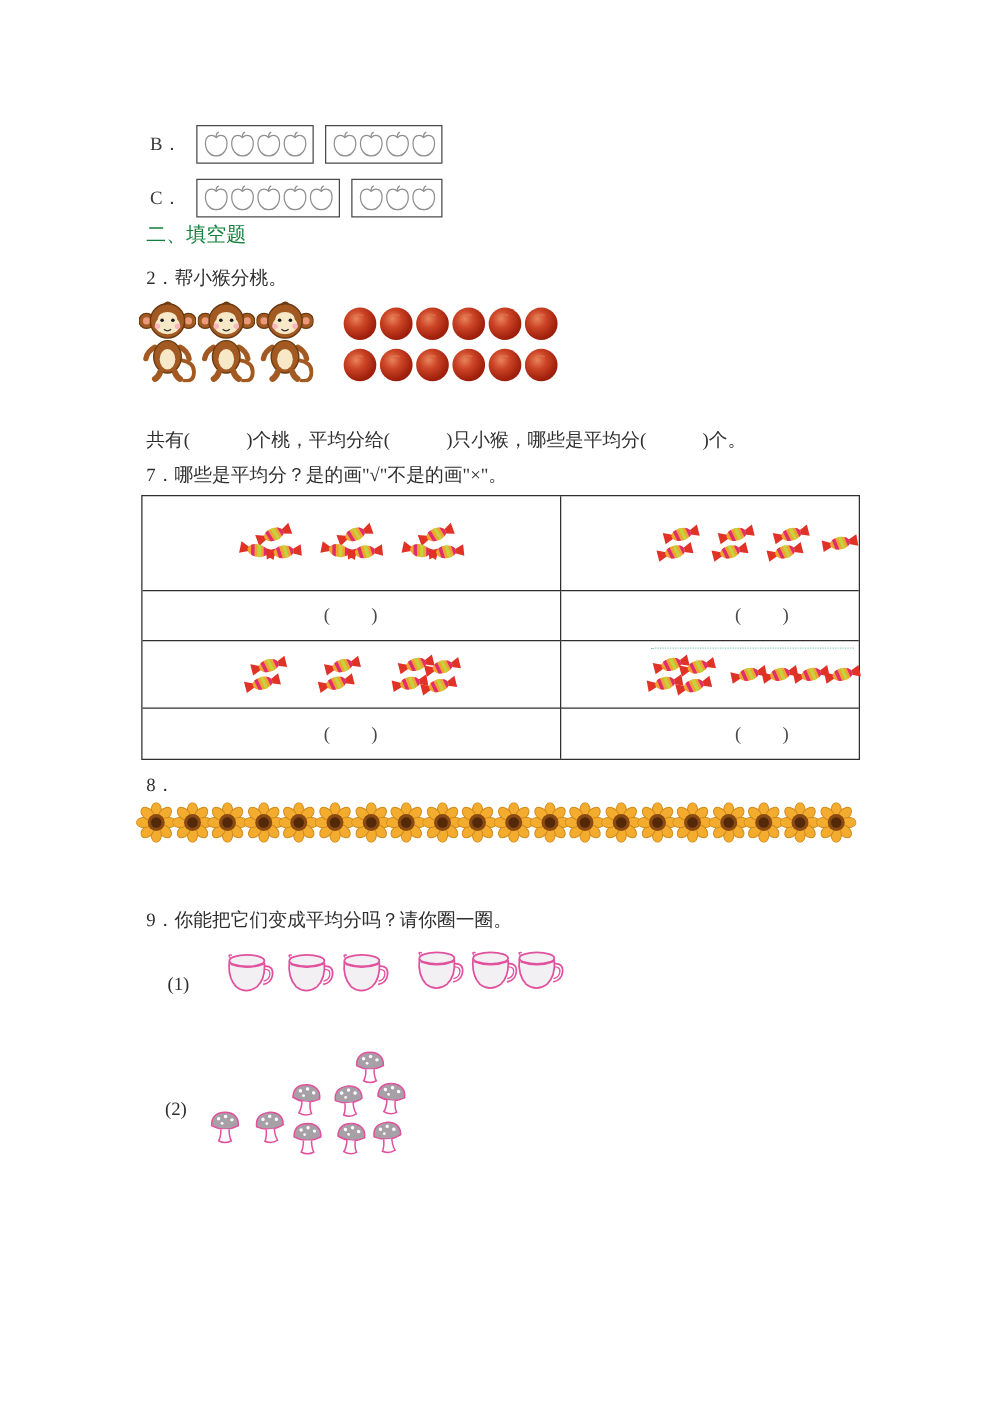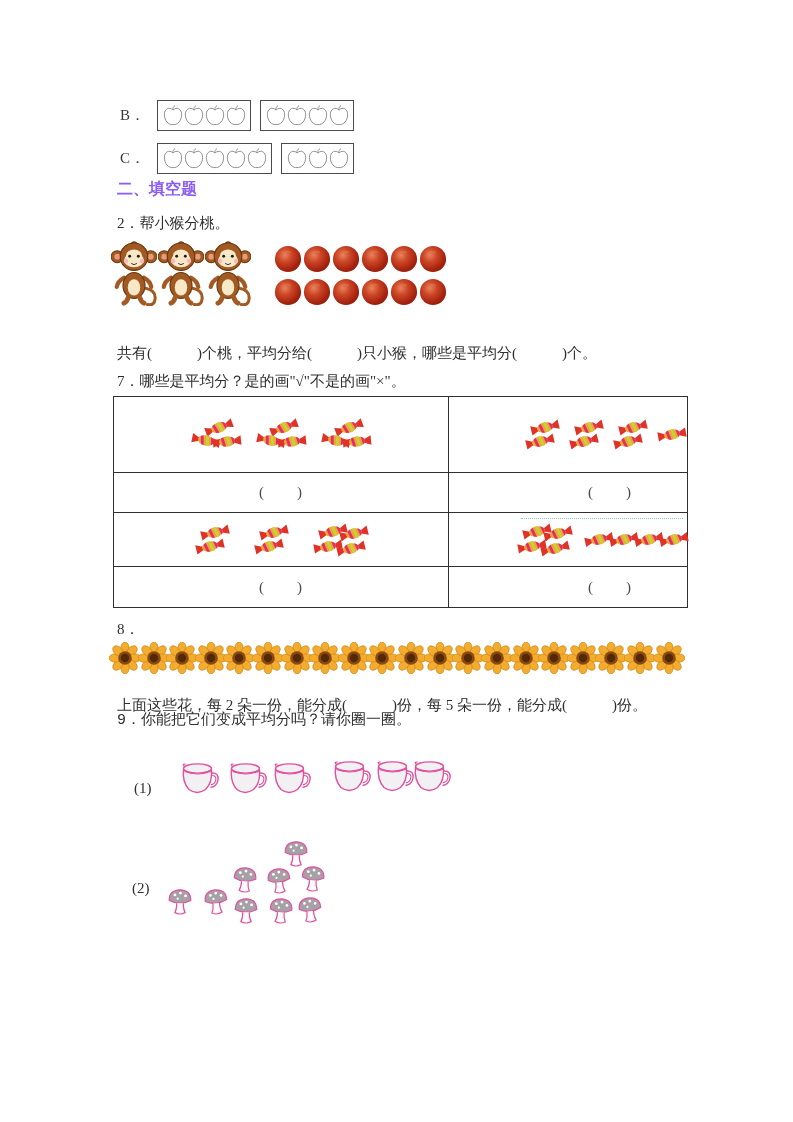--- a/index.html
+++ b/index.html
@@ -1,19 +1,19 @@
 <!DOCTYPE html>
 <html><head>
 <meta charset="utf-8">
 <style>
   html,body{margin:0;padding:0;background:#fff;}
   .page{position:relative;width:793px;height:1122px;background:#ffffff;overflow:hidden;
         font-family:"Liberation Serif", serif;color:#2e2e2e;}
   .txt{position:absolute;font-size:15px;line-height:1.2;white-space:nowrap;color:#2e2e2e;}
-  .heading{font-family:"Liberation Sans", sans-serif;font-weight:bold;font-size:16px;color:#8b5cf6;}
+  .heading{font-family:"Liberation Sans", sans-serif;font-weight:normal;font-size:16px;color:#15803d;}
 
   
   .opt-row{position:absolute;display:flex;align-items:center;gap:10px;}
   .opt-label{font-size:15px;color:#3a3a3a;margin-right:2px;}
   .apple-box{border:1.5px solid #4a4a4a;height:27px;display:flex;align-items:center;
              padding:1px 4px;background:#fff;}
   .apple-box svg{margin:0 0.5px;}
 
   
   .monkey-row{position:absolute;display:flex;gap:1px;}
@@ -480,23 +480,22 @@
       <svg width="32" height="32">
         <use href="#flower" xlink:href="#flower"></use>
       </svg>
       <svg width="32" height="32">
         <use href="#flower" xlink:href="#flower"></use>
       </svg>
       <svg width="32" height="32">
         <use href="#flower" xlink:href="#flower"></use>
       </svg>
     </div>
-  <div class="txt" style="left:117px;top:696px;">上面这些花，每 2 朵一份，能分成(　　　)份，每 5 朵一份，能分成(　　　)份。</div>
-
-  <div class="txt" style="left:117px;top:712px;font-family:Liberation Mono, monospace;">9．你能把它们变成平均分吗？请你圈一圈。</div>
+
+  <div class="txt" style="left:117px;top:728px;">9．你能把它们变成平均分吗？请你圈一圈。</div>
   <div class="txt" style="left:134px;top:779px;">(1)</div>
   <div class="cup-field" style="left:178px;top:756px;">
       <svg width="42" height="44" style="left: 0px; top: 2px;">
         <use href="#cup" xlink:href="#cup"></use>
       </svg>
       <svg width="42" height="44" style="left: 48px; top: 2px;">
         <use href="#cup" xlink:href="#cup"></use>
       </svg>
       <svg width="42" height="44" style="left: 92px; top: 2px;">
         <use href="#cup" xlink:href="#cup"></use>

